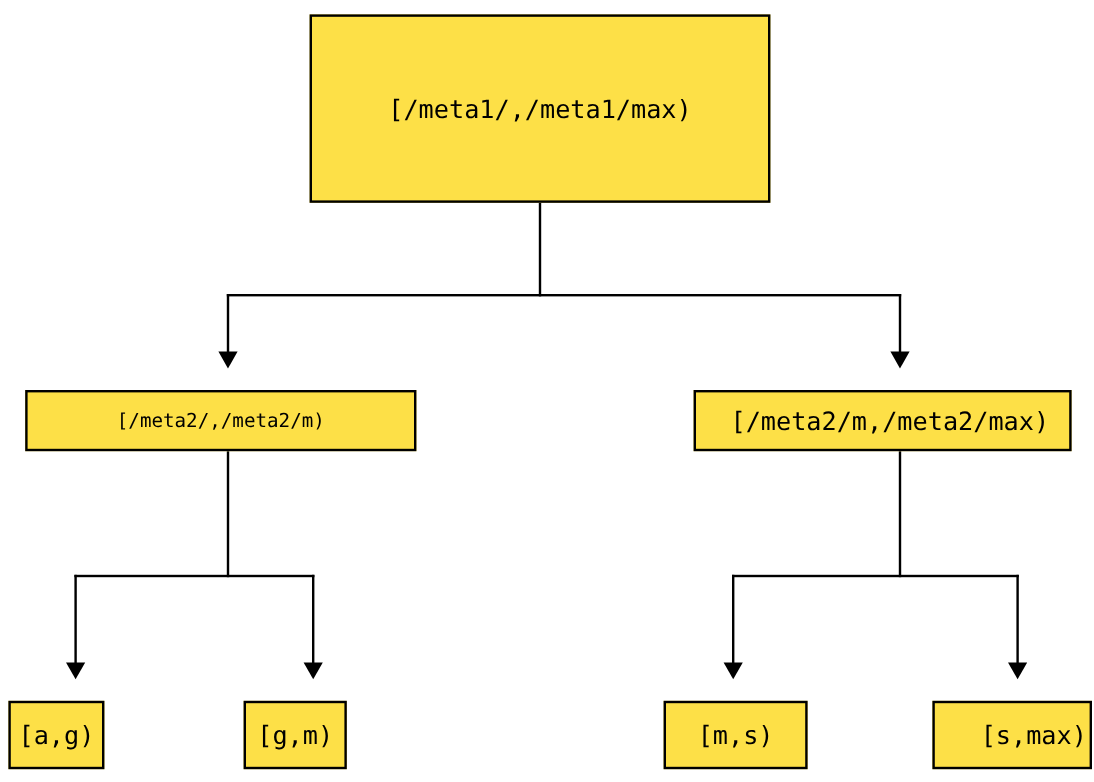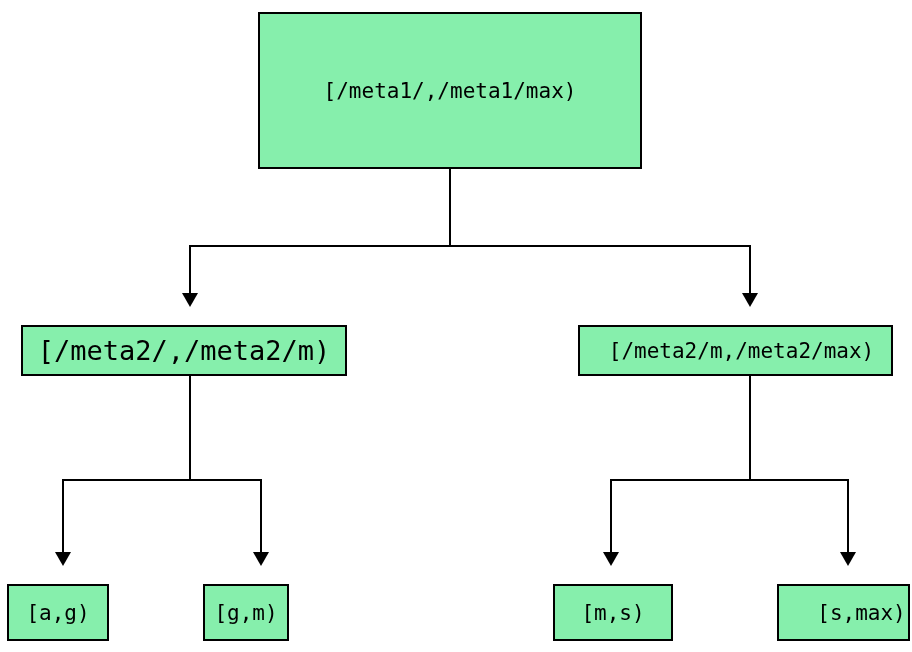--- a/index.html
+++ b/index.html
@@ -16,21 +16,21 @@
     position: relative;
     width: 912px;
     height: 652px;
     background: #ffffff;
     overflow: hidden;
   }
   .node {
     position: absolute;
     box-sizing: border-box;
     border: 2px solid #000000;
-    background: #86efac;
+    background: #fde047;
     display: flex;
     align-items: center;
     justify-content: center;
     text-align: center;
     font-family: "DejaVu Sans Mono", "Liberation Mono", monospace;
     color: #000000;
     white-space: pre;
     letter-spacing: 0px;
   }
   .node-root {
@@ -38,36 +38,36 @@
     top: 12px;
     width: 384px;
     height: 157px;
     font-size: 21px;
   }
   .node-mid-left {
     left: 21px;
     top: 325px;
     width: 326px;
     height: 51px;
-    font-size: 27px;
+    font-size: 16px;
   }
   .node-mid-right {
     left: 578px;
     top: 325px;
     width: 315px;
     height: 51px;
     font-size: 21px;
     padding-left: 12px;
   }
   .node-leaf {
     top: 584px;
     height: 57px;
     font-size: 21px;
   }
-  .leaf-1 { left: 7px;   width: 102px; }
+  .leaf-1 { left: 7px;   width: 80px; }
   .leaf-2 { left: 203px; width: 86px; }
   .leaf-3 { left: 553px; width: 120px; }
   .leaf-4 { left: 777px; width: 133px; padding-left: 36px; }
 
   
   .edge {
     position: absolute;
     background: #000000;
   }
   .edge-v { width: 2px; }

